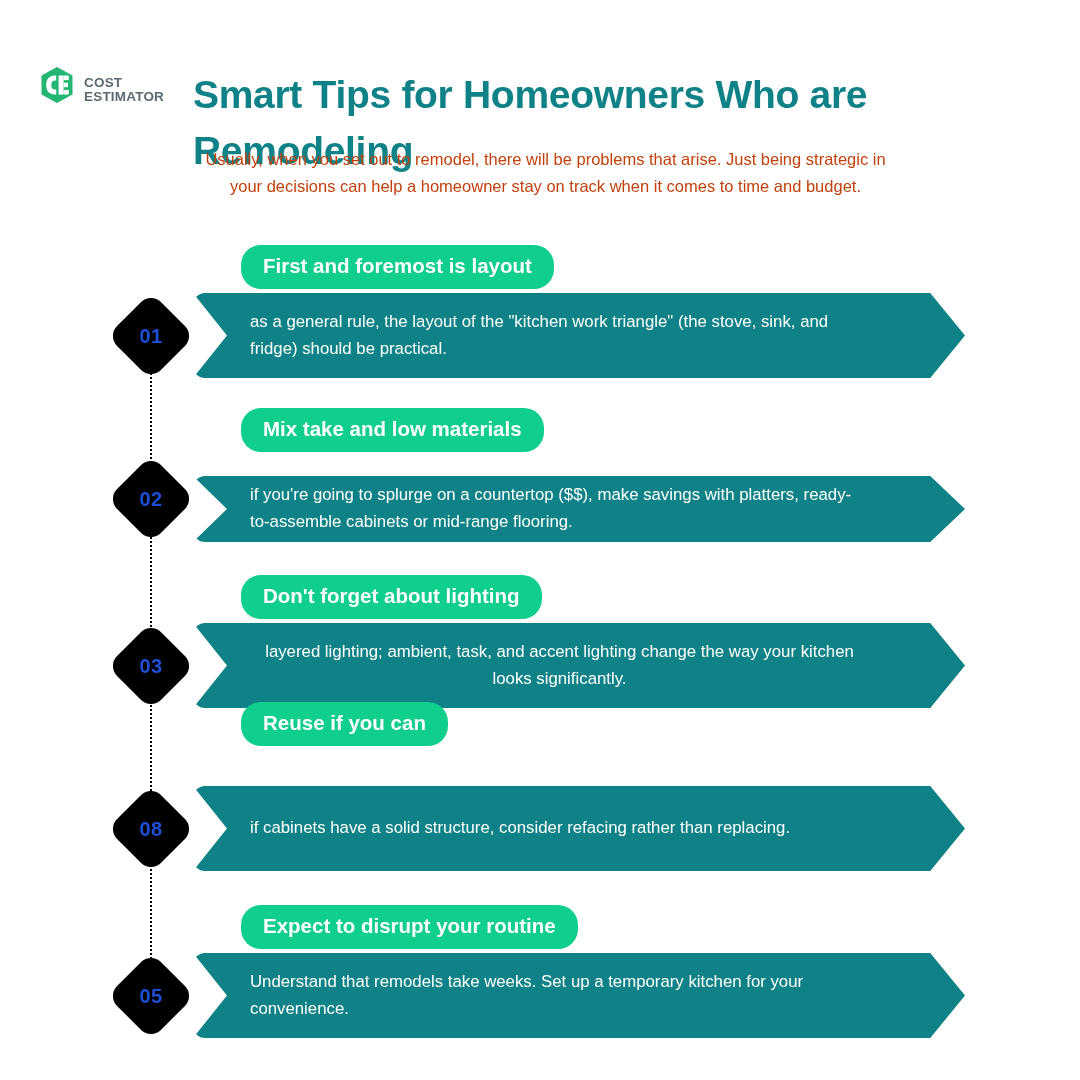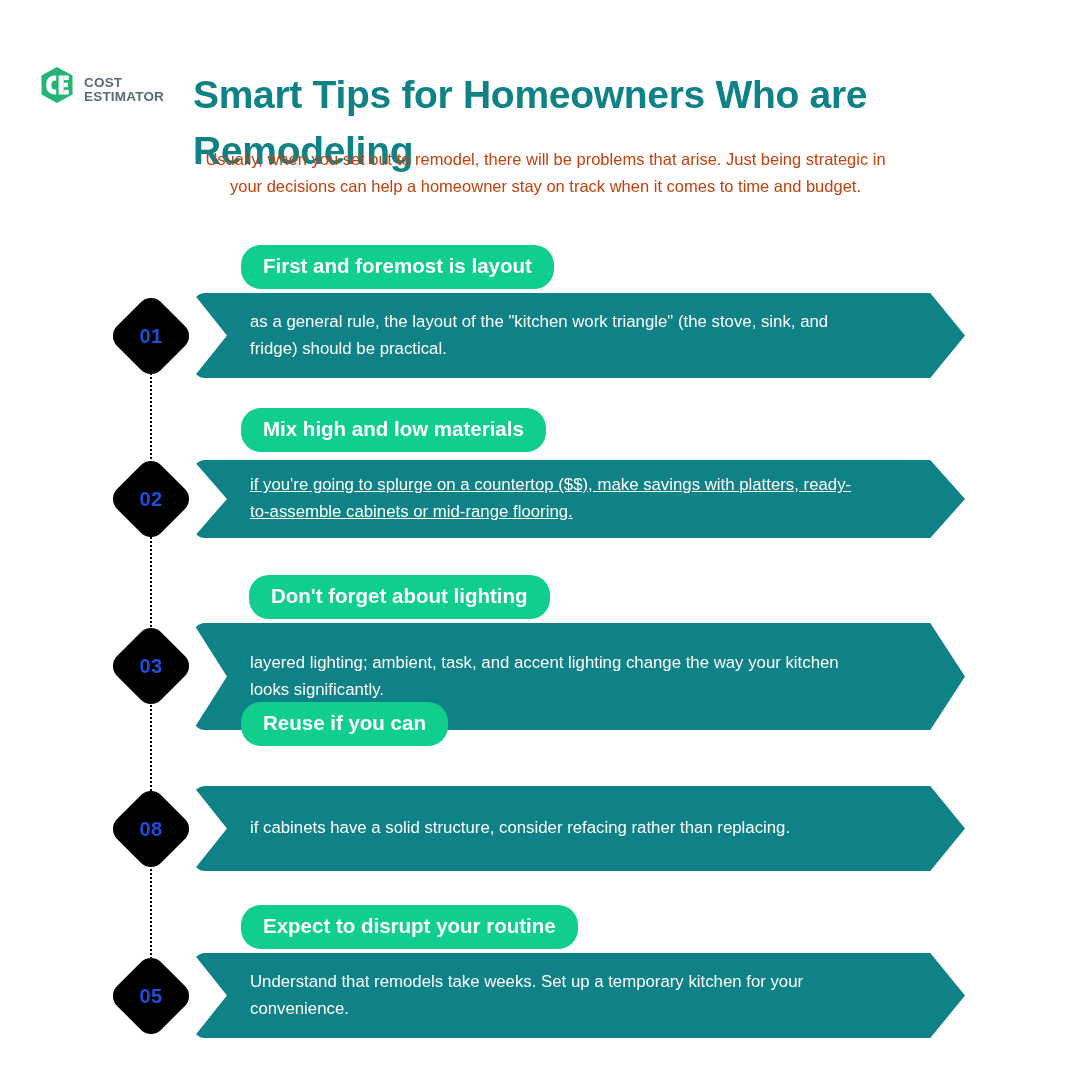--- a/index.html
+++ b/index.html
@@ -135,31 +135,31 @@
     <div class="item" style="top:0;">
       <div class="pill" style="left:241px; top:245px;">First and foremost is layout</div>
       <div class="body-bar" style="top:293px; height:85px;">
         <div class="body-text">as a general rule, the layout of the "kitchen work triangle" (the stove, sink, and fridge) should be practical.</div>
       </div>
       <div class="badge" style="left:120px; top:305px;"></div>
       <div class="badge-num" style="left:115px; top:305px;">01</div>
     </div>
 
     <div class="item" style="top:0;">
-      <div class="pill" style="left:241px; top:408px;">Mix high and low materials</div>
-      <div class="body-bar" style="top:460px; height:78px;text-decoration:underline;">
+      <div class="pill" style="left:241px; top:408px;">Mix take and low materials</div>
+      <div class="body-bar" style="top:476px; height:66px;">
         <div class="body-text">if you're going to splurge on a countertop ($$), make savings with platters, ready-to-assemble cabinets or mid-range flooring.</div>
       </div>
       <div class="badge" style="left:120px; top:468px;"></div>
       <div class="badge-num" style="left:115px; top:468px;">02</div>
     </div>
 
     <div class="item" style="top:0;">
-      <div class="pill" style="left:241px; top:575px;margin-left:8px;">Don't forget about lighting</div>
-      <div class="body-bar" style="top:623px; height:107px;">
+      <div class="pill" style="left:241px; top:575px;">Don't forget about lighting</div>
+      <div class="body-bar" style="top:623px; height:85px;text-align:center;">
         <div class="body-text">layered lighting; ambient, task, and accent lighting change the way your kitchen looks significantly.</div>
       </div>
       <div class="badge" style="left:120px; top:635px;"></div>
       <div class="badge-num" style="left:115px; top:635px;">03</div>
     </div>
 
     <div class="item" style="top:0;">
       <div class="pill" style="left:241px; top:702px;">Reuse if you can</div>
       <div class="body-bar" style="top:786px; height:85px;">
         <div class="body-text">if cabinets have a solid structure, consider refacing rather than replacing.</div>

